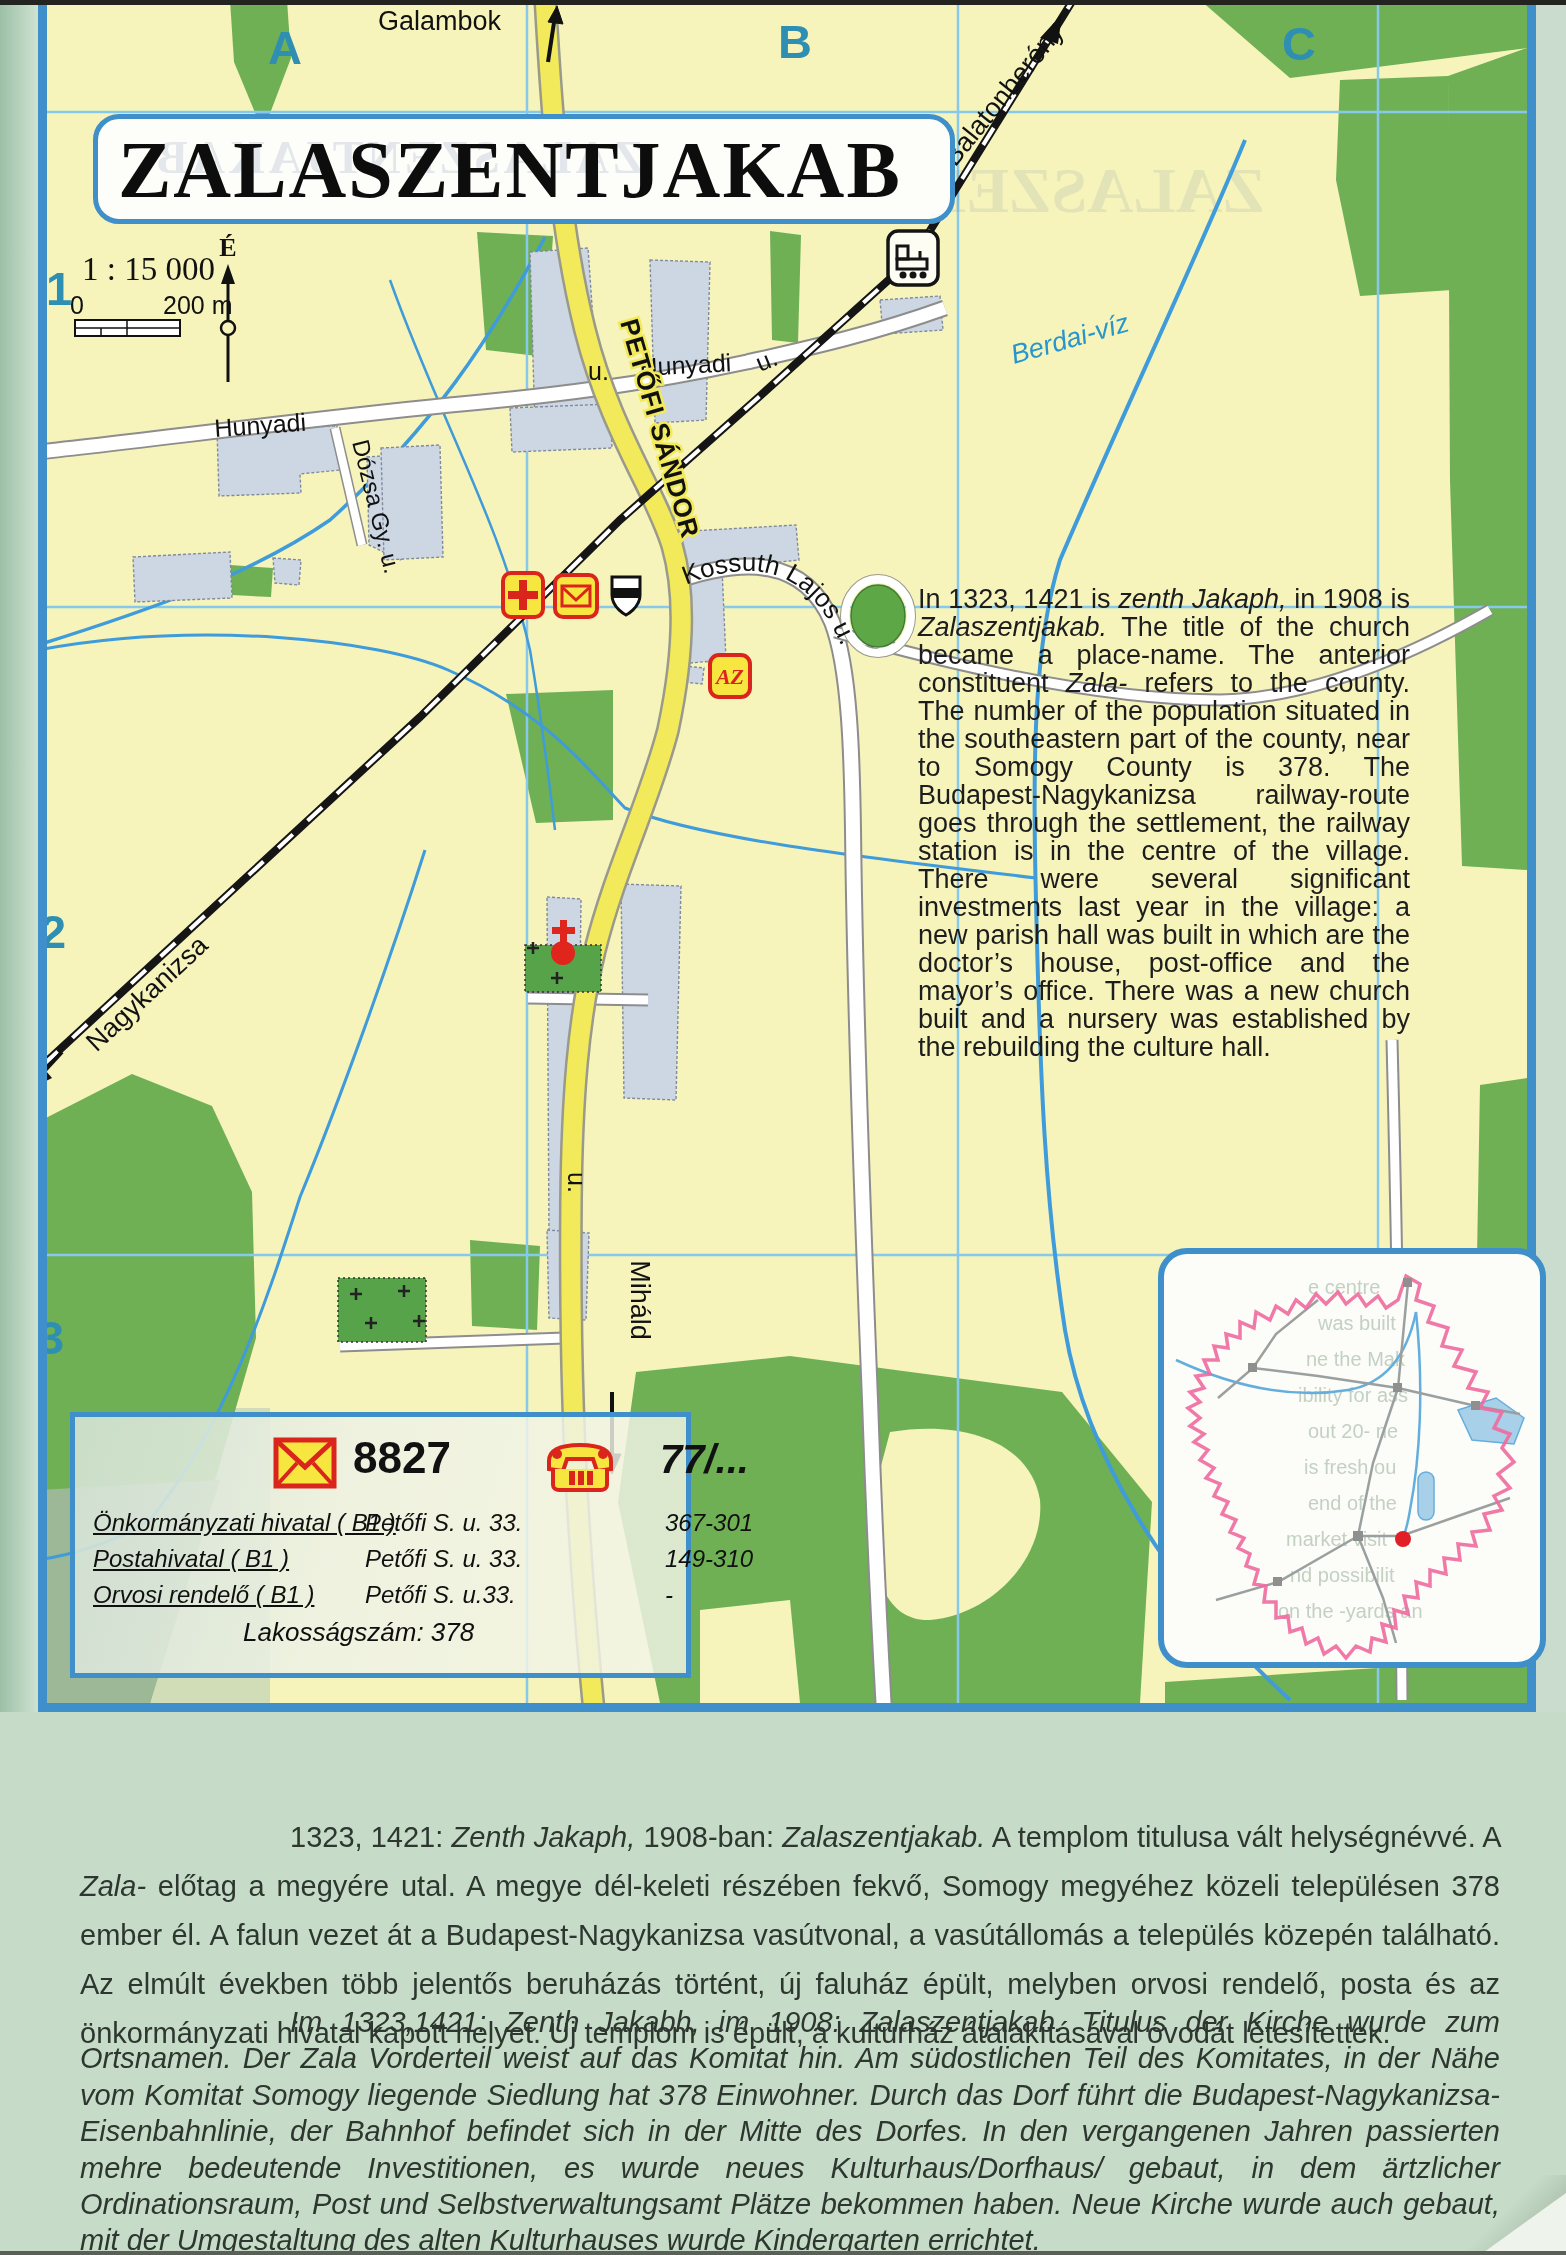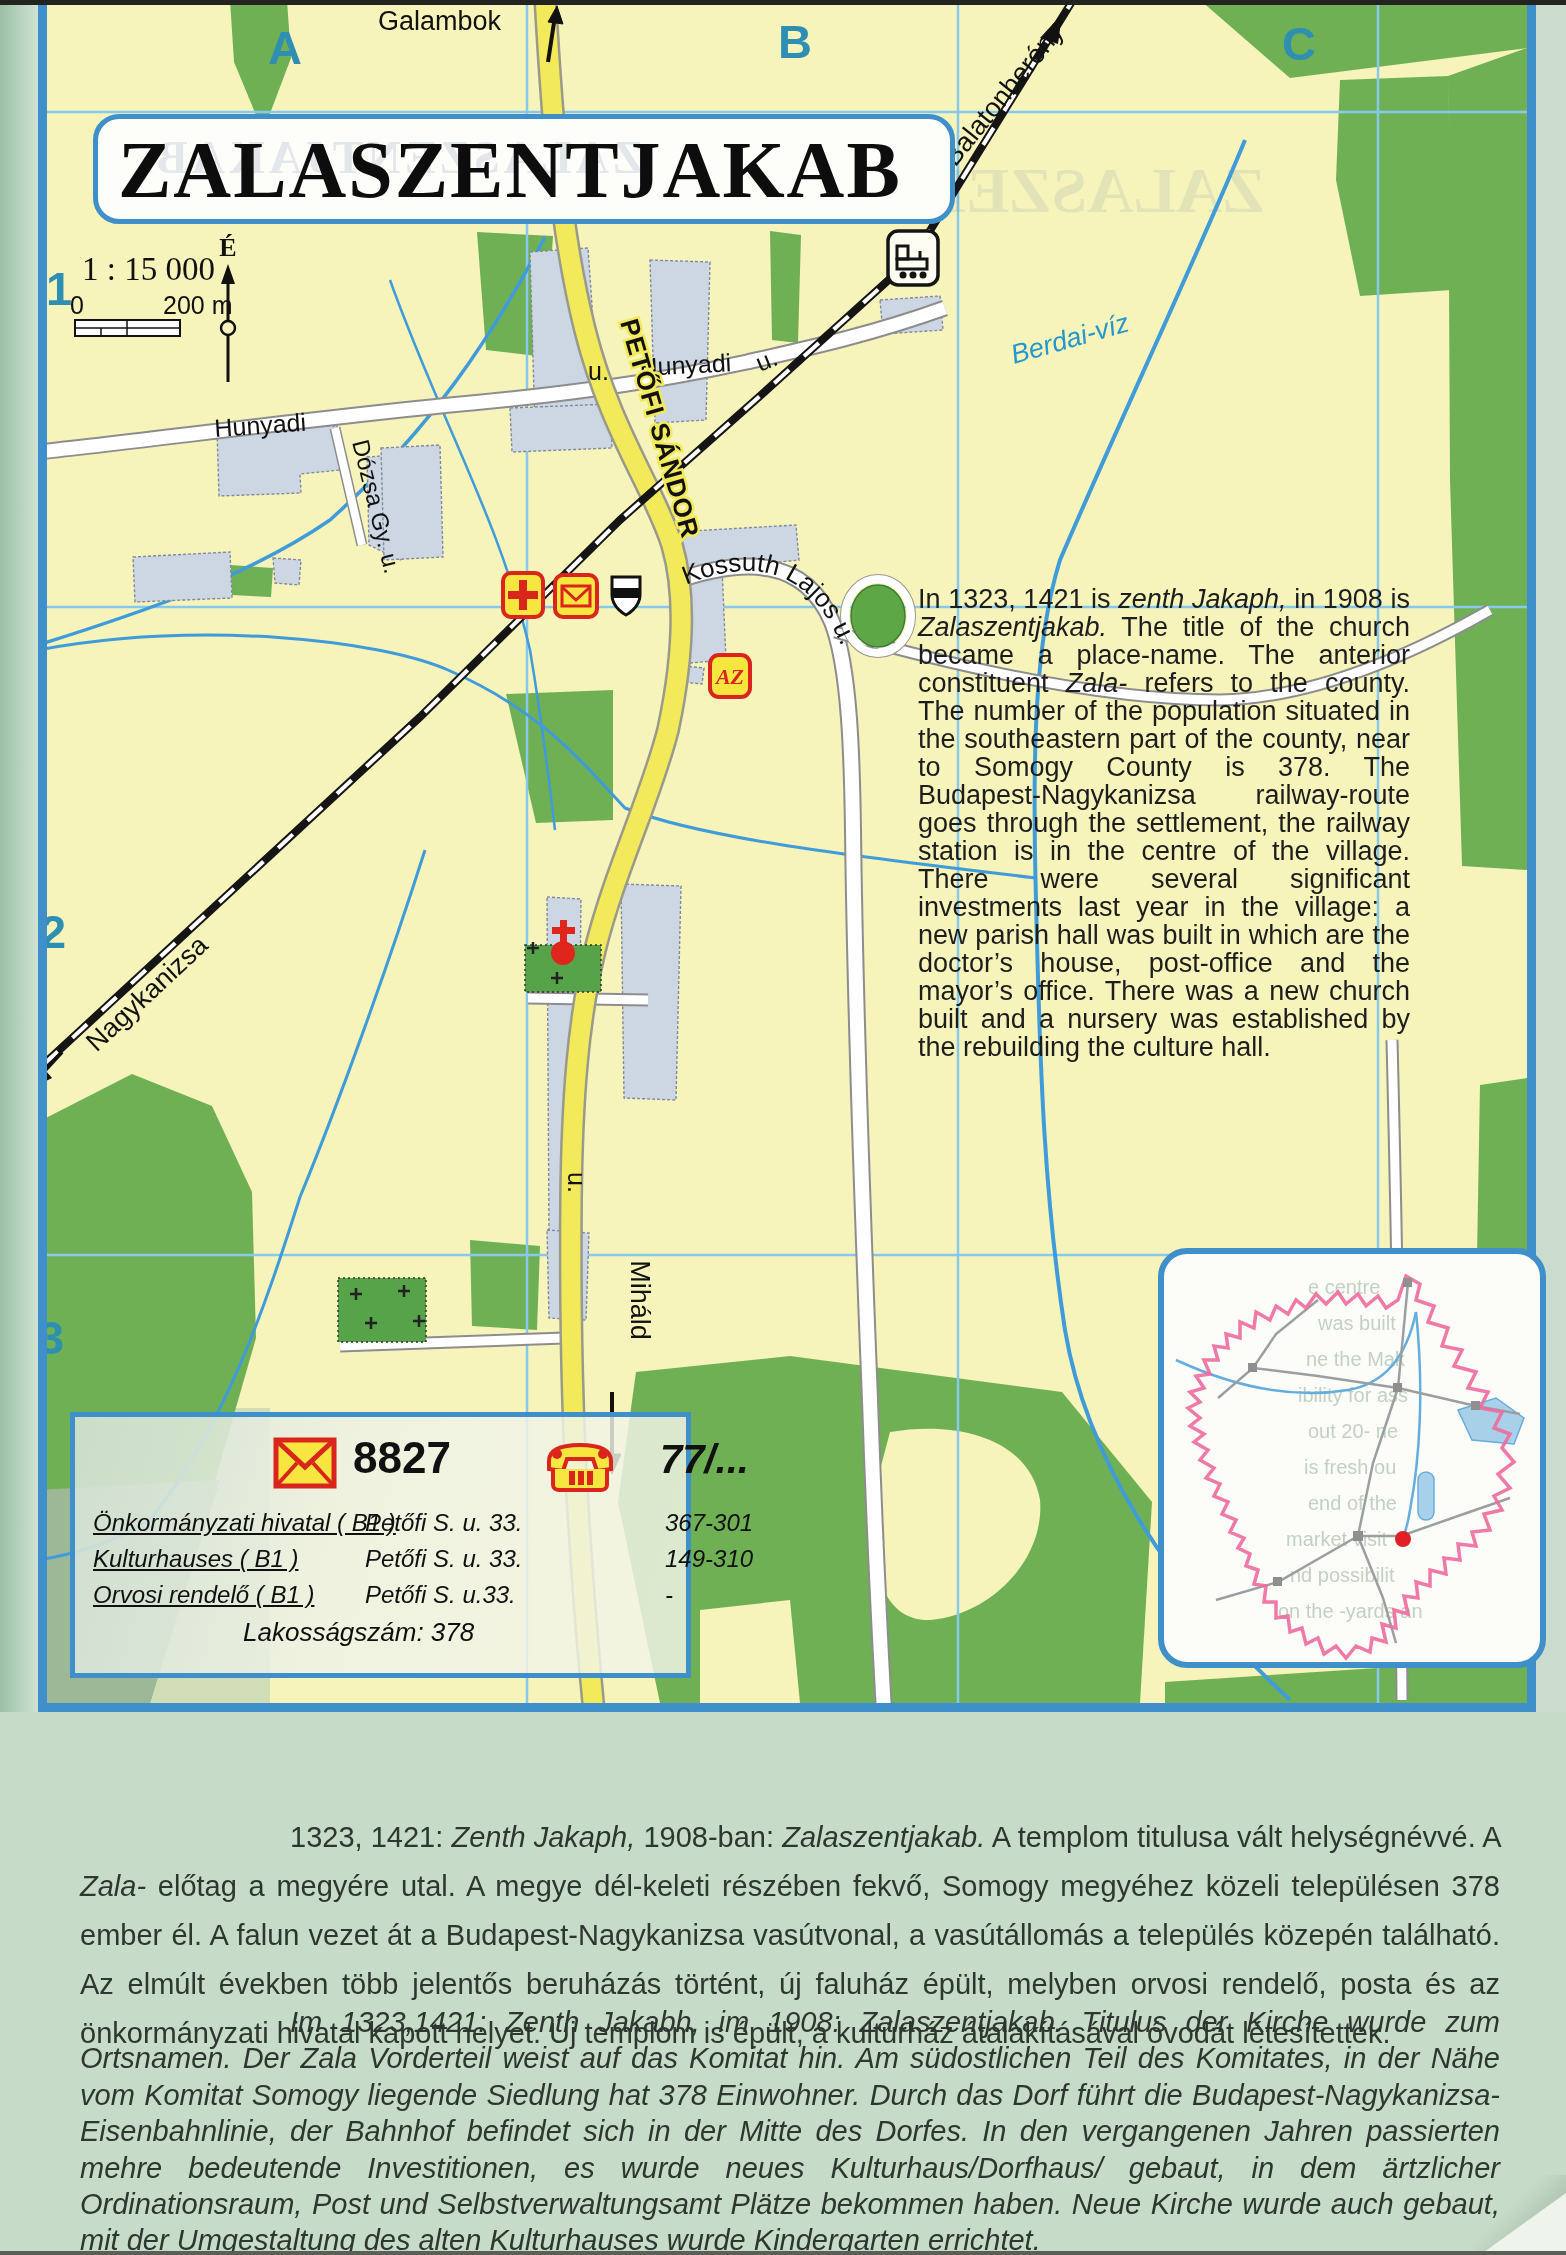--- a/index.html
+++ b/index.html
@@ -276,21 +276,21 @@
       <rect x="35" y="32" width="6" height="14" fill="#da251d"></rect>
       <rect x="44" y="32" width="6" height="14" fill="#da251d"></rect>
     <circle cx="14" cy="15" r="5" fill="#da251d"></circle>
       <circle cx="60" cy="15" r="5" fill="#da251d"></circle>
   </svg>
   <span class="ib-prefix">77/...</span>
 
   <span class="ib-name row-y0">Önkormányzati hivatal ( B1 )</span>
   <span class="ib-addr row-y0">Petőfi S. u. 33.</span>
   <span class="ib-tel  row-y0">367-301</span>
-  <span class="ib-name row-y1">Kulturhauses ( B1 )</span>
+  <span class="ib-name row-y1">Postahivatal ( B1 )</span>
   <span class="ib-addr row-y1">Petőfi S. u. 33.</span>
   <span class="ib-tel  row-y1">149-310</span>
   <span class="ib-name row-y2">Orvosi rendelő ( B1 )</span>
   <span class="ib-addr row-y2">Petőfi S. u.33.</span>
   <span class="ib-tel  row-y2">-</span>
 
   <span class="ib-pop">Lakosságszám: 378</span>
 </div>
 
 <svg class="inset" width="388" height="420" viewBox="0 0 388 420">

